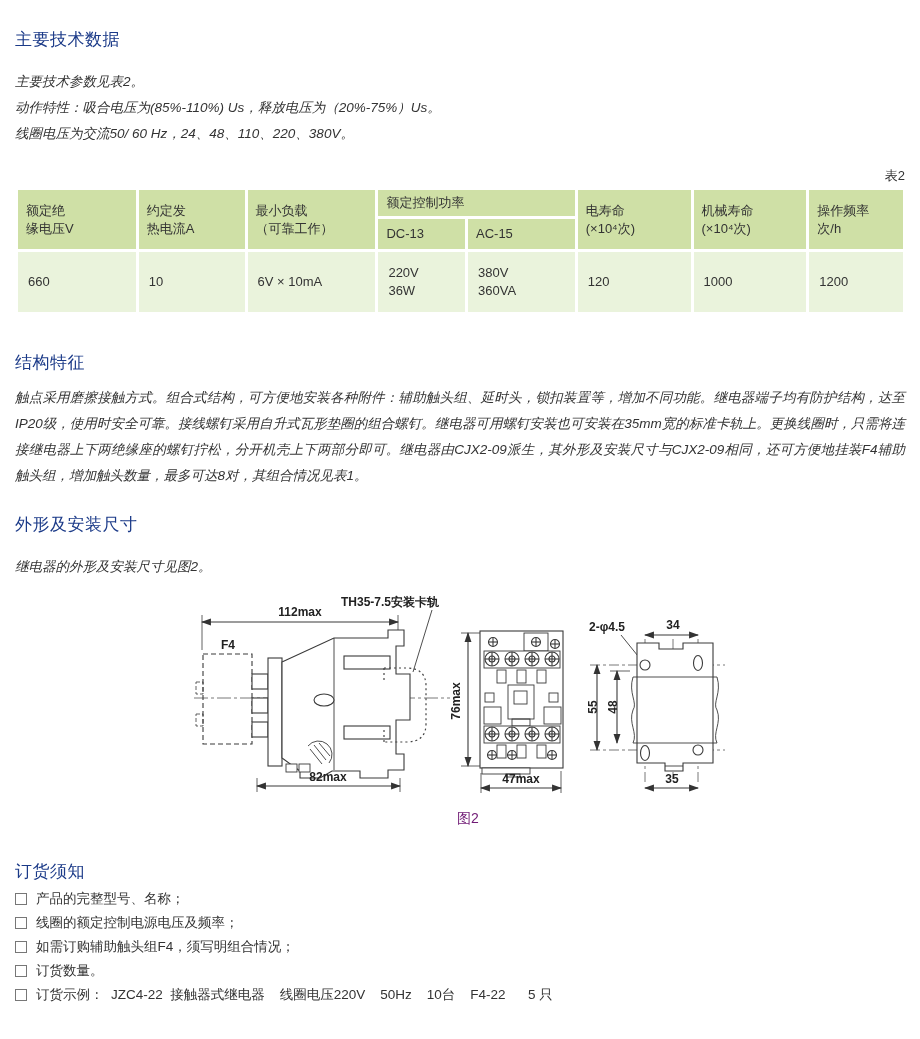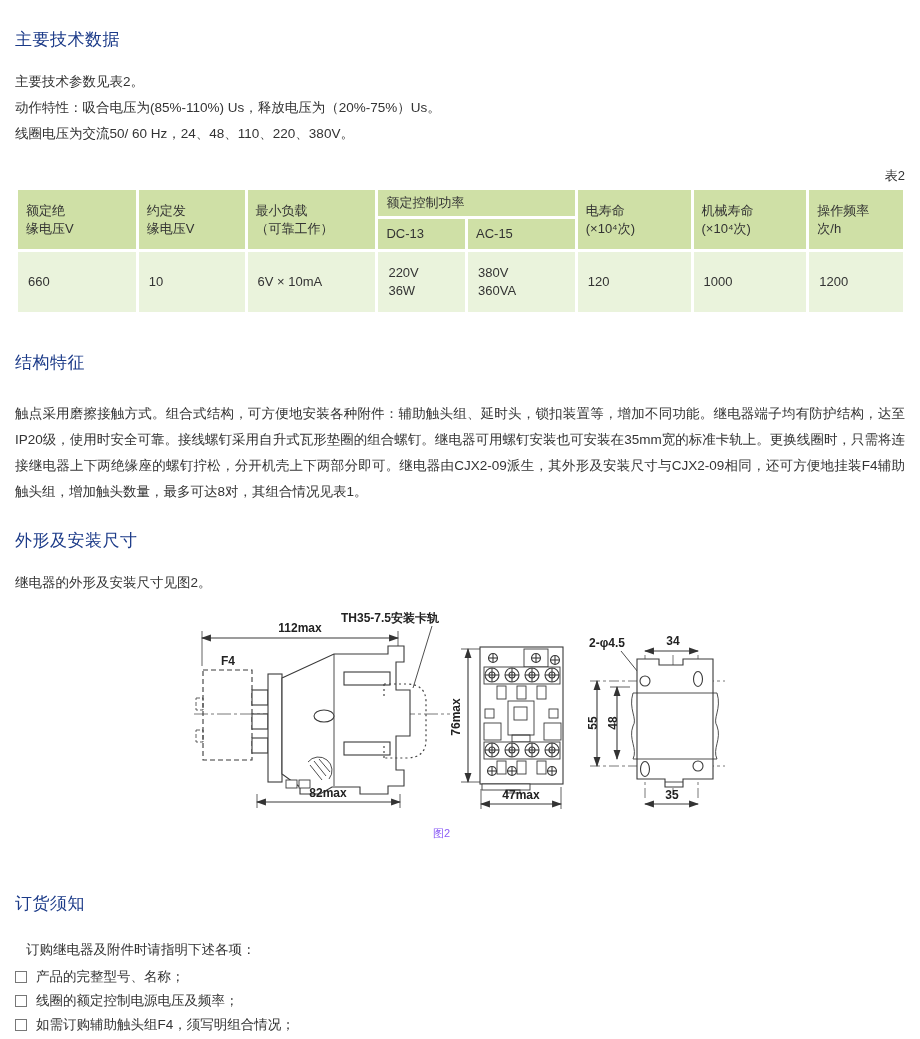--- a/index.html
+++ b/index.html
@@ -10,25 +10,25 @@
     color:#333;
   }
   .content { padding:0 15px; }
 
   .sec-heading {
     color:#1b3a88; font-size:17px; font-weight:normal; letter-spacing:0.5px;
   }
   #h-tech { padding-top:28px; }
   #h-struct { margin-top:36px; }
   #h-dims  { margin-top:24px; }
-  #h-order { margin-top:38px; }
-
-  .para { font-size:13.5px; line-height:26px; color:#333; }
+  #h-order { margin-top:22px; }
+
+  .para { font-size:13.5px; line-height:26px; color:#333;font-style:italic; }
   #tech-paras { margin-top:18px; }
-  #struct-para { margin-top:27px; text-align:justify; }
+  #struct-para { margin-top:11px; text-align:justify; }
   #dims-intro { margin-top:18px; }
 
   .table-label { margin-top:20px; text-align:right; font-size:13px; color:#333; }
 
   table.spec {
     width:891px; table-layout:fixed;
     border-collapse:separate; border-spacing:3px;
     background:#fff; margin-top:2px;
   }
   table.spec td {
@@ -39,22 +39,22 @@
   table.spec tr.hdr1 { height:24px; }
   table.spec tr.hdr2 { height:30px; }
   table.spec tr.vals { height:60px; }
   table.spec tr.vals td { background:#eaf3dc; }
 
   .figure { position:relative; height:252px; margin-top:6px; }
   .figure svg { position:absolute; overflow:visible; }
   .figure text { font-size:12px; font-weight:bold; fill:#222;
                  font-family:"Liberation Sans","DejaVu Sans",sans-serif; }
   .fig-caption {
-    position:absolute; left:418px; top:224px; width:70px; text-align:left;
-    font-size:11px; color:#8b5cf6;
+    position:absolute; left:418px; top:224px; width:70px; text-align:center;
+    font-size:14px; color:#701a75;
   }
 
   #order-intro { margin-top:24px; padding-left:11px; font-size:13.5px; line-height:22px; }
   .order-list { margin-top:4px; }
   .order-item { display:flex; align-items:flex-start; line-height:24px; font-size:13.5px; }
   .order-item .box {
     flex:none; width:12px; height:12px; border:1px solid #777;
     margin:6px 9px 0 0; background:#fff;
   }
   .order-item .txt { white-space:pre-wrap; }
@@ -83,21 +83,21 @@
         <col style="width:106px">
       <col style="width:112px">
         <col style="width:112px">
         <col style="width:93px">
     </colgroup>
     <tbody>
         <tr class="hdr hdr1">
       <td rowspan="2">额定绝
 缘电压V</td>
       <td rowspan="2">约定发
-缘电压V</td>
+热电流A</td>
       <td rowspan="2">最小负载
 （可靠工作）</td>
       <td colspan="2">额定控制功率</td>
       <td rowspan="2">电寿命
 (×10⁴次)</td>
       <td rowspan="2">机械寿命
 (×10⁴次)</td>
       <td rowspan="2">操作频率
 次/h</td>
     </tr>
@@ -292,21 +292,20 @@
       <text x="88" y="16" text-anchor="middle">34</text>
       <text x="8" y="98" text-anchor="middle" transform="rotate(-90 8 94)">55</text>
       <text x="28" y="98" text-anchor="middle" transform="rotate(-90 28 94)">48</text>
       <text x="87" y="170" text-anchor="middle">35</text>
     </svg>
 
     <div class="fig-caption">图2</div>
   </div>
 
   <div id="h-order" class="sec-heading">订货须知</div>
-  <div id="order-intro">订购继电器及附件时请指明下述各项：</div>
 
   <div class="order-list">
     <div class="order-item">
       <span class="box"></span>
       <span class="txt">产品的完整型号、名称；</span>
     </div>
     <div class="order-item">
       <span class="box"></span>
       <span class="txt">线圈的额定控制电源电压及频率；</span>
     </div>

